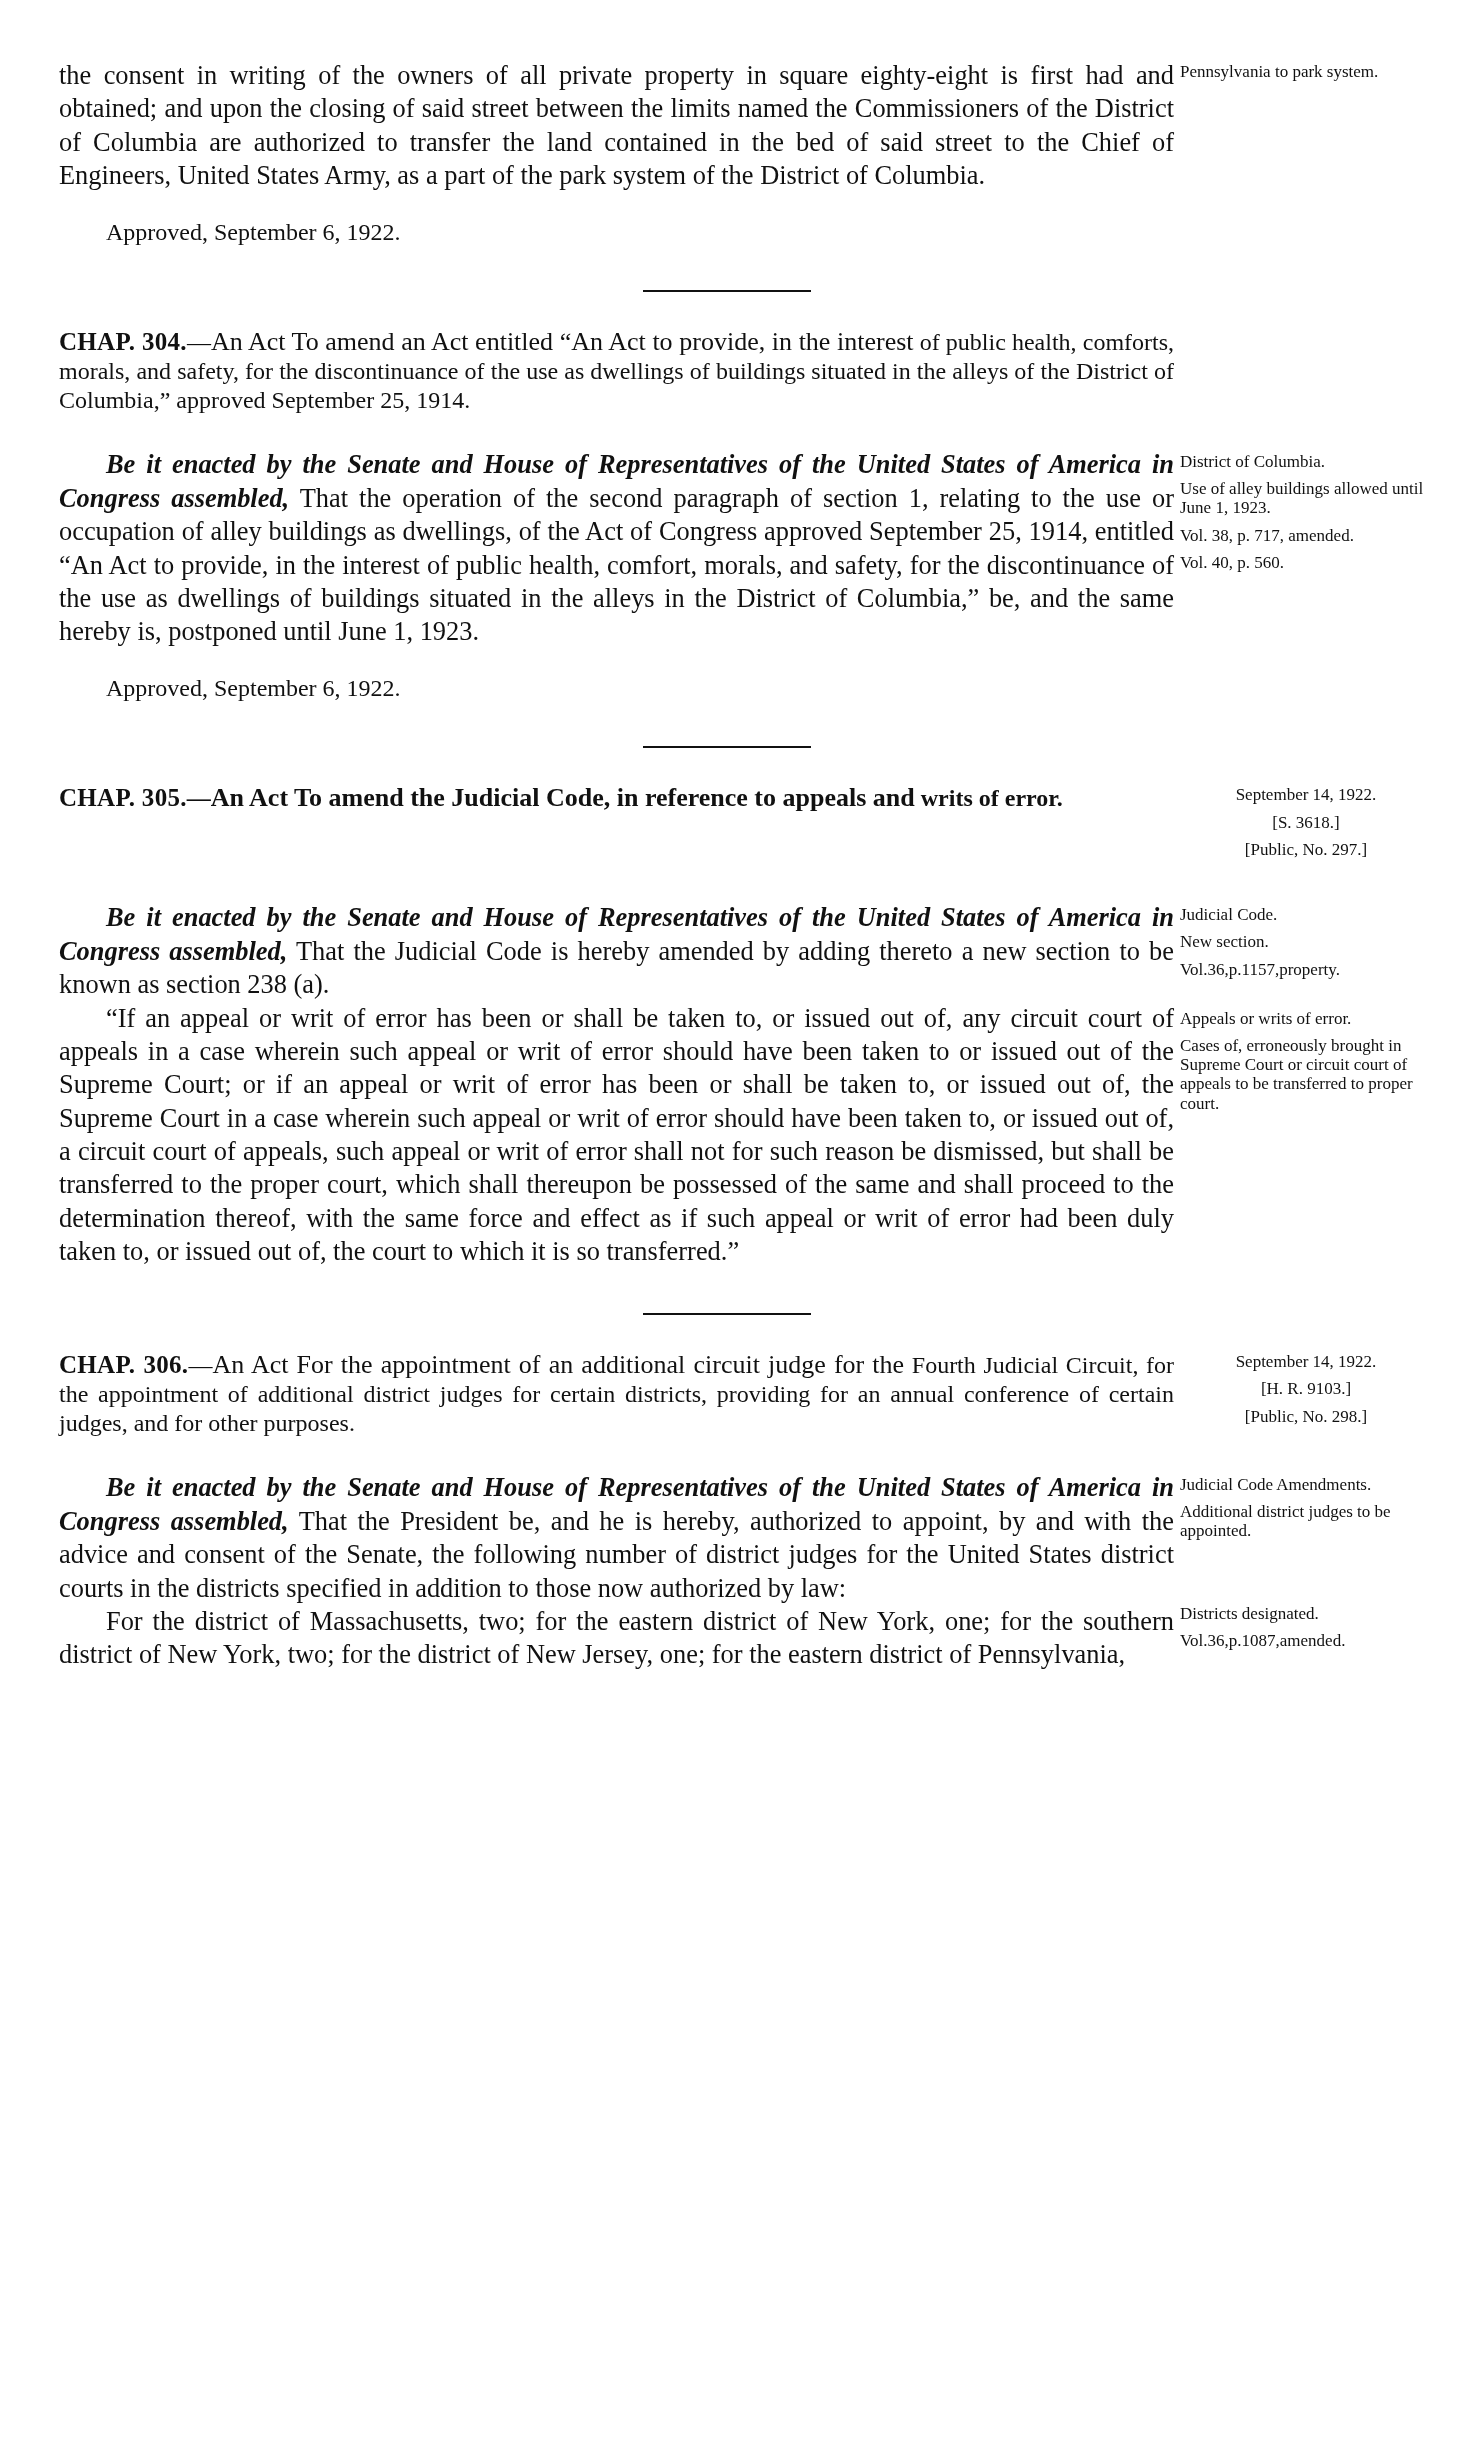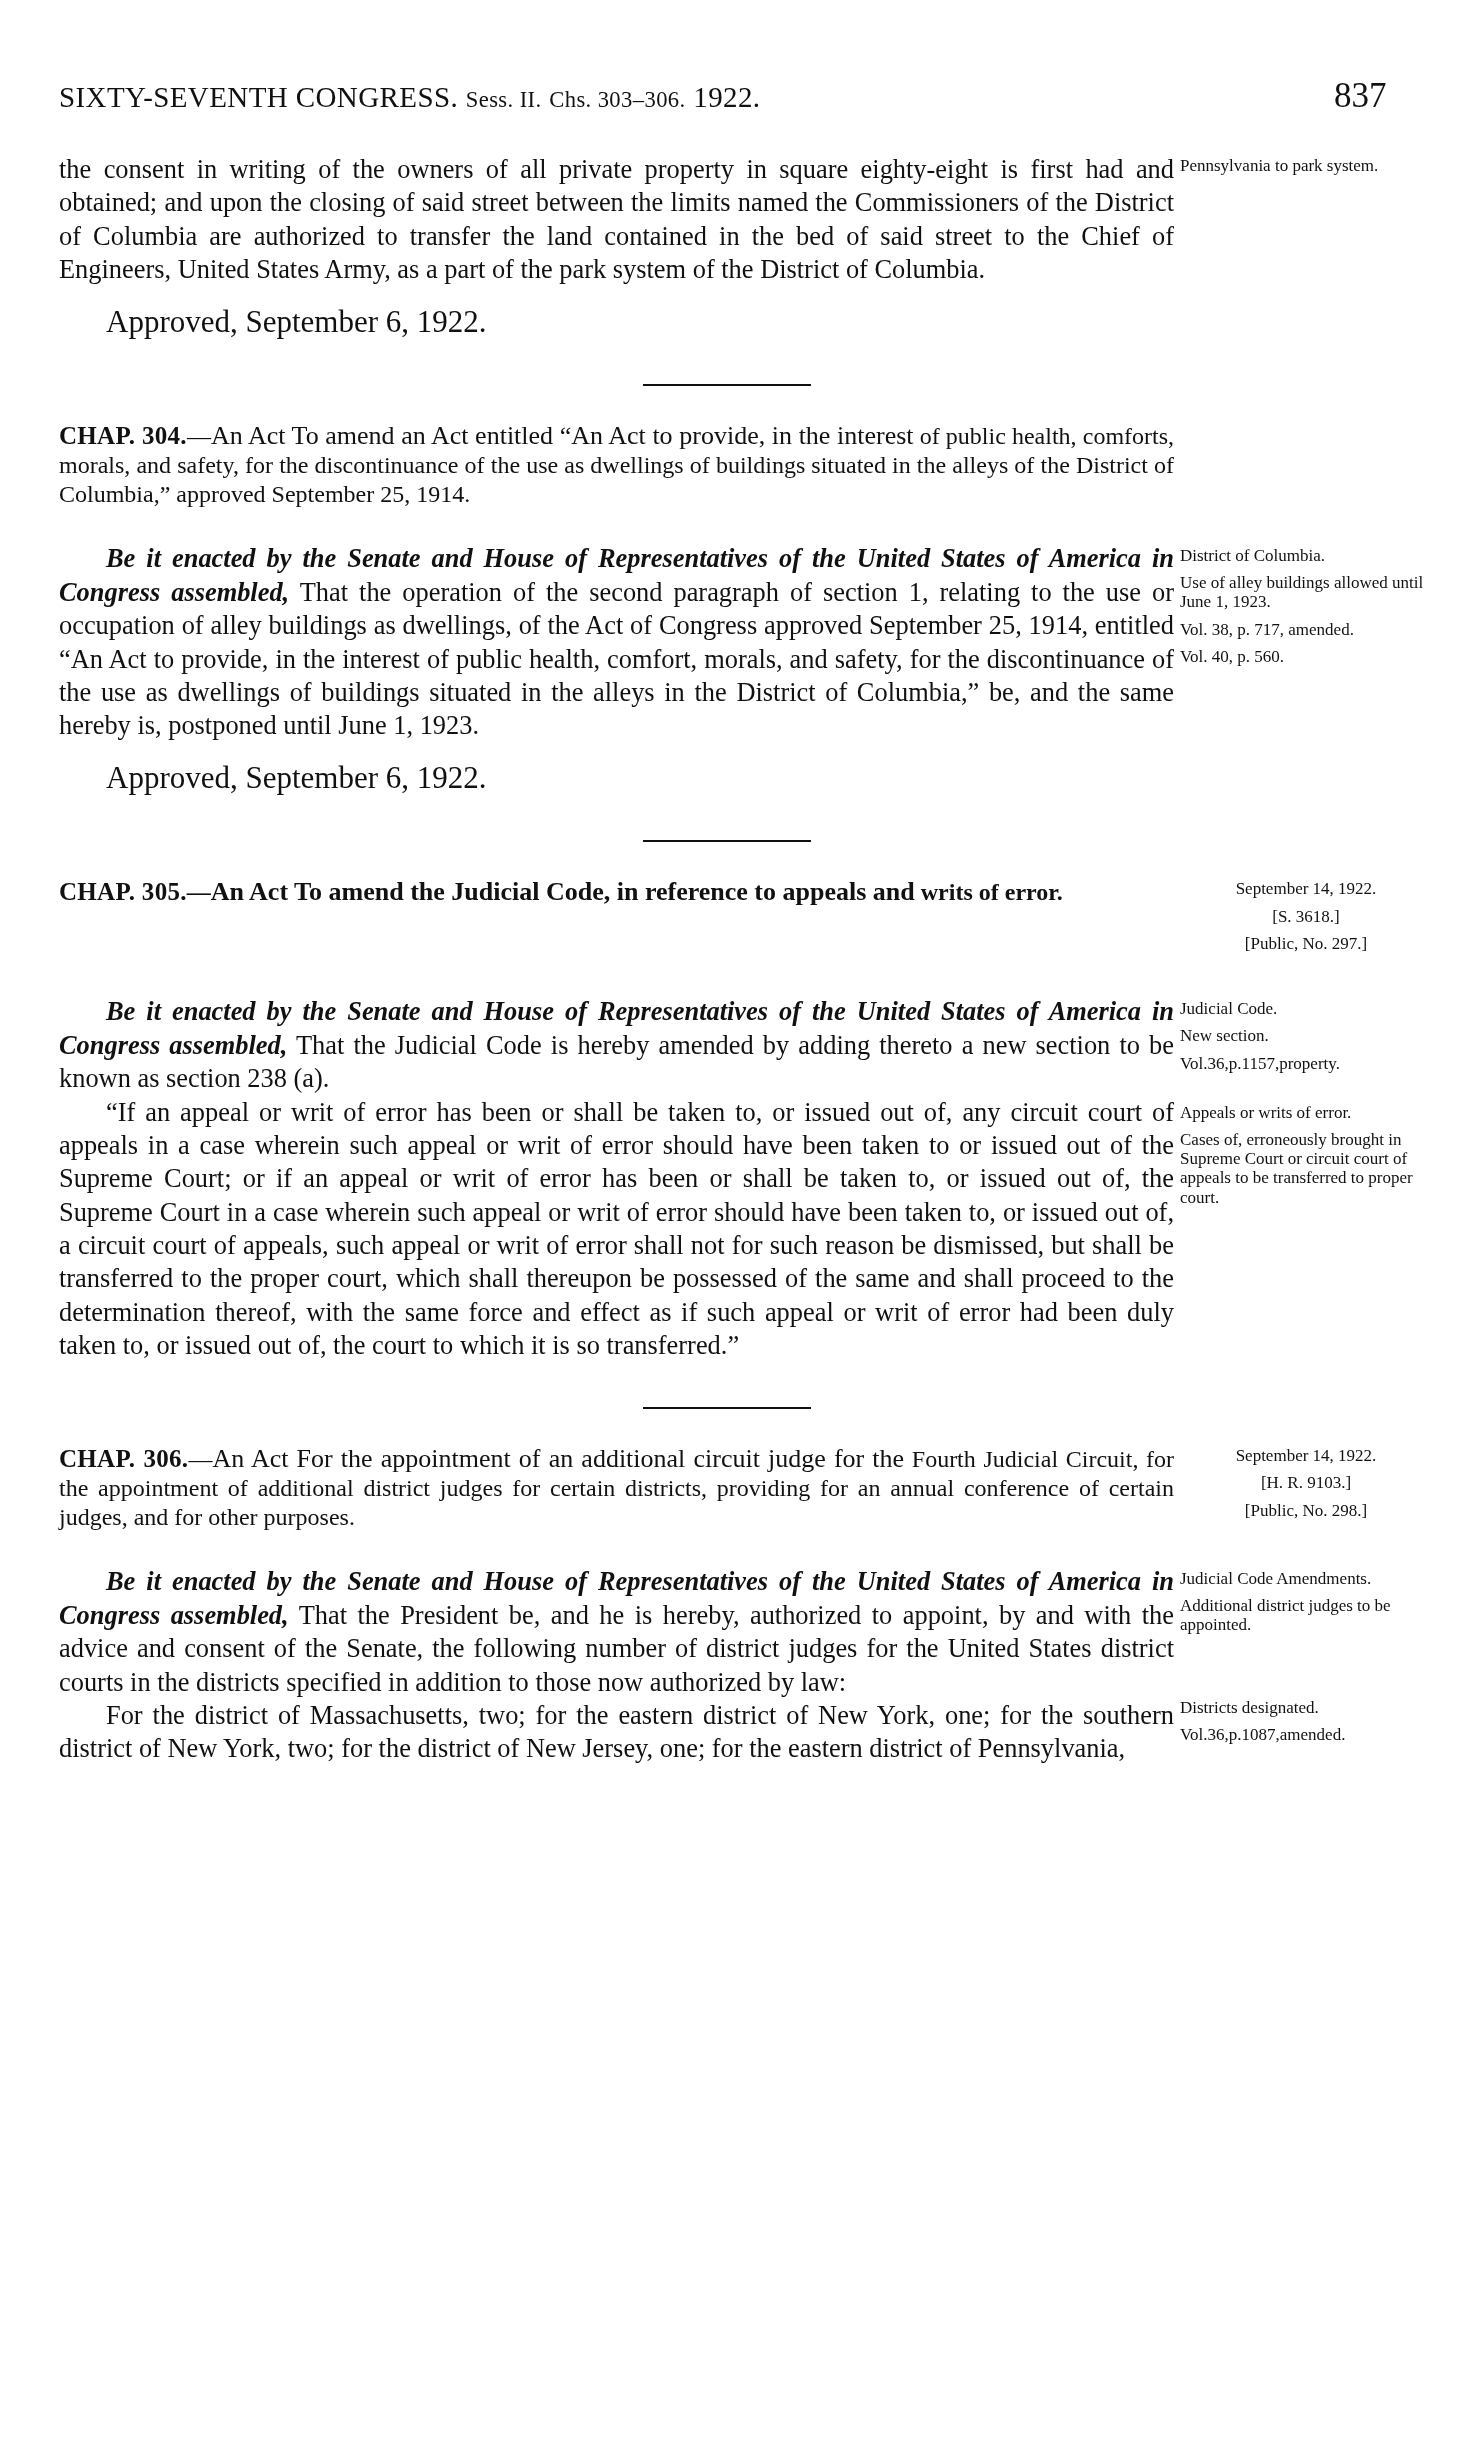--- a/index.html
+++ b/index.html
@@ -62,22 +62,22 @@
     margin: 0;
     font-size: 26.4px;
     line-height: 1.265;
     text-align: justify;
     text-justify: inter-word;
   }
   p.body-text.indent {
     text-indent: 47px;
   }
   p.approved {
-    margin: 17px 0 0 0;
-    font-size: 31px;
+    margin: 26px 0 0 0;
+    font-size: 24px;
     text-indent: 47px;
   }
   .italic { font-style: italic; margin-top: 20px; }
   .bold { font-weight: bold; }
 
   
   .chap-head {
     margin: 0;
     font-size: 24px;
     line-height: 1.2;
@@ -112,29 +112,20 @@
     border-top: 2.1px solid #111;
     margin: 44px auto 34px auto;
   }
   .gap-md { height: 34px; }
 </style>
 </head>
 <body>
 
 <div class="page">
 
-  <div class="running-head">
-    <div class="rh-text">
-      <span>SIXTY-SEVENTH CONGRESS.</span>
-      <span class="small-caps">Sess. II.</span>
-      <span class="small-caps">Chs. 303–306.</span>
-      <span>1922.</span>
-    </div>
-    <div class="page-number">837</div>
-  </div>
 
   <div class="body-block">
     <div class="main-col">
       <p class="body-text">the consent in writing of the owners of all private property in square eighty-eight is first had and obtained; and upon the closing of said street between the limits named the Commissioners of the District of Columbia are authorized to transfer the land contained in the bed of said street to the Chief of Engineers, United States Army, as a part of the park system of the District of Columbia.</p>
       <p class="approved">Approved, September 6, 1922.</p>
     </div>
     <div class="side-col">
       <div class="sidenote">Pennsylvania to park system.</div>
     </div>
   </div>

